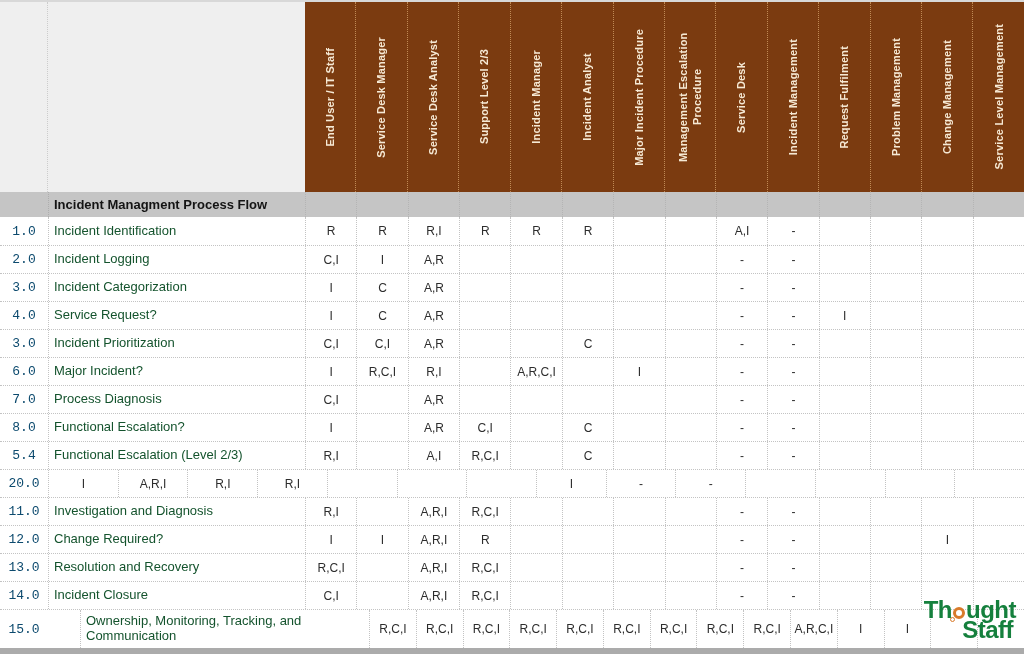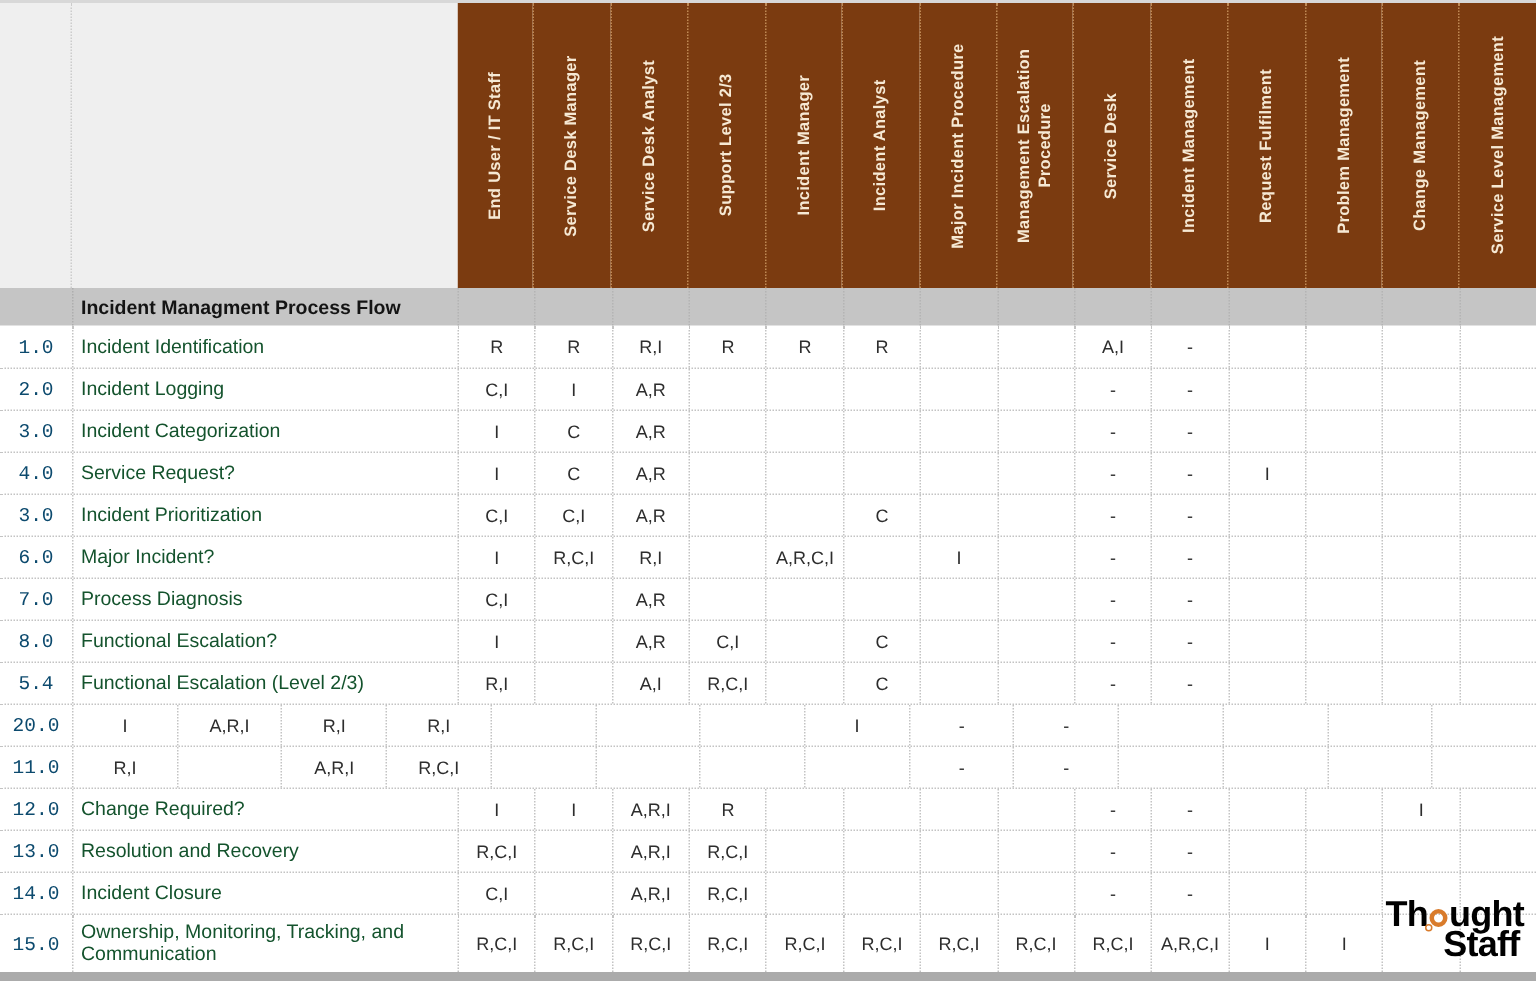--- a/index.html
+++ b/index.html
@@ -36,41 +36,41 @@
   .band-label{
     width:257px; flex:none; display:flex; align-items:center; padding-left:5px;
     font-weight:bold; font-size:13px; color:#141414; border-left:1px dotted #aeaeae;
   }
   .band-cells{ flex:1; display:flex; }
   .band-cell{ flex:1 1 0; border-left:1px dotted #b4b4b4; }
 
   
   .row{ display:flex; height:28px; border-top:1px dotted #c3c3c3; align-items:stretch; }
   #rows .row:first-child{ border-top:none; }
-  #rows .row:last-child{ height:39px; }
+  #rows .row:last-child{ height:39px;gap:32px; }
   .num{
     width:48px; flex:none; display:flex; align-items:center; justify-content:center;
     font-size:13px; color:#0c4a6e;font-family:Liberation Mono, monospace;
   }
   .label{
     width:257px; flex:none; display:flex; align-items:center; padding-left:5px;
     font-size:13px; color:#14532d; border-left:1px dotted #c3c3c3; line-height:1.15;
   }
   .cells{ flex:1; display:flex; }
   .cell{
     flex:1 1 0; display:flex; align-items:center; justify-content:center;
     font-size:12px; color:#2d2d2d; border-left:1px dotted #c3c3c3; white-space:nowrap; overflow:hidden;
   }
 
   .bottombar{ height:6px; background:#ababab; }
 
   
   .logo{
     position:absolute; right:8px; bottom:12px; text-align:right;
-    color:#000000; font-weight:bold; line-height:1; background:transparent;
+    color:#15803d; font-weight:bold; line-height:1; background:transparent;
   }
   .logo-l1{ font-size:24px; letter-spacing:-0.5px; }
   .oring{
     display:inline-block; width:12px; height:12px; border:3.5px solid #d97b2b;
     border-radius:50%; margin:0 1px; position:relative; top:1px;
   }
   .oring::after{
     content:""; position:absolute; left:-6px; bottom:-6px; width:3px; height:3px;
     border:1.5px solid #d97b2b; border-radius:50%;
   }
@@ -498,20 +498,21 @@
   <div class="cell"></div>
 
   <div class="cell"></div>
 
   <div class="cell"></div>
 </div>
   </div>
 
   <div class="row">
     <div class="num">11.0</div>
+    <div class="label">Investigation and Diagnosis</div>
     <div class="cells">
   <div class="cell">R,I</div>
 
   <div class="cell"></div>
 
   <div class="cell">A,R,I</div>
 
   <div class="cell">R,C,I</div>
 
   <div class="cell"></div>

